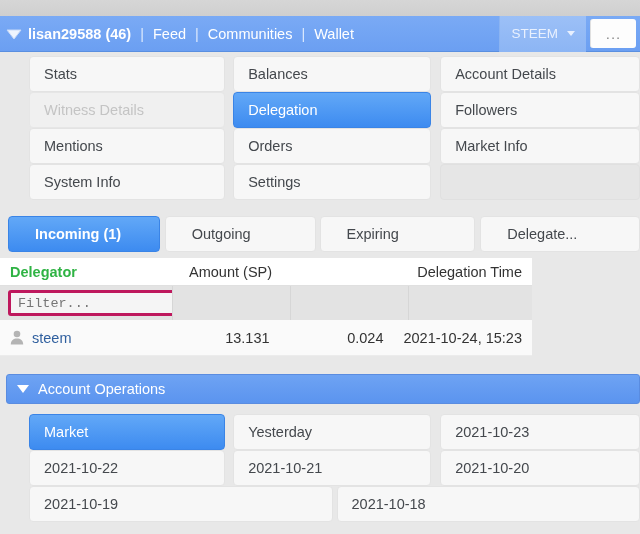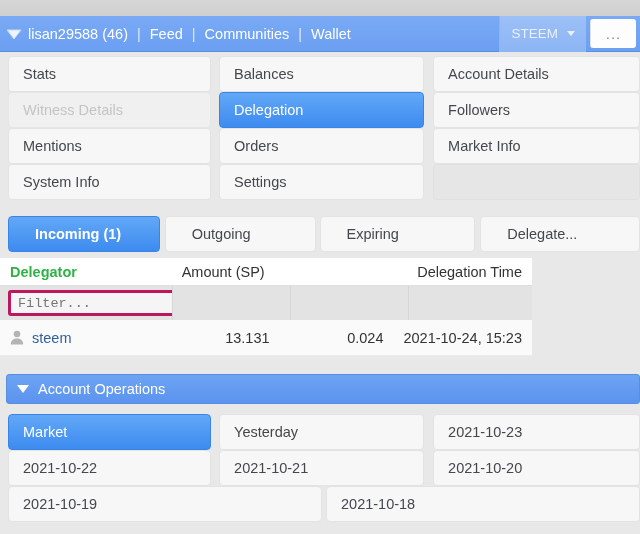--- a/index.html
+++ b/index.html
@@ -24,21 +24,21 @@
     display: flex; align-items: center;
     border-bottom: 1px solid #5a8fe0;
   }
   .nav-caret {
     width: 28px; display: flex; align-items: center; justify-content: center;
     cursor: pointer;
   }
   .nav-caret svg { display: block; }
   .nav-links { display: flex; align-items: center; color: #fff; font-size: 14.5px; }
   .nav-links .item { color: #fff; white-space: nowrap; cursor: pointer; }
-  .nav-links .item.user { font-weight: normal; }
+  .nav-links .item.user { font-weight: bold; }
   .nav-links .sep { color: #dce9fd; padding: 0 9px; }
   .nav-right { margin-left: auto; display: flex; align-items: stretch; height: 36px; }
   .steem-select {
     display: flex; align-items: center; gap: 9px;
     padding: 0 11px;
     background: linear-gradient(#9cc0f7, #8cb5f4);
     border-left: 1px solid #8bb4f2;
     color: #e8f0fe; font-size: 13.5px;
     cursor: pointer;
   }
@@ -50,21 +50,21 @@
   .more-btn {
     width: 46px; display: flex; align-items: center; justify-content: center;
     background: #fdfdfd;
     color: #8a8a8a; font-size: 15px; letter-spacing: 1px;
     border-left: 1px solid #e0e0e0;
     margin: 3px 4px 4px 4px; border-radius: 3px;
     cursor: pointer;
   }
 
   
-  .grid { position: absolute; left: 0; width: 640px; }
+  .grid { position: absolute; left: 0; width: 640px; padding-left: 21px; }
   .grid-row { display: flex; height: 36px; margin-bottom: 0; }
   .cell {
     display: flex; align-items: center;
     background: #f7f7f7;
     border: 1px solid #e3e3e3;
     border-radius: 4px;
     padding: 0 14px;
     color: #44484d; font-size: 14.5px;
     white-space: nowrap; overflow: hidden;
     cursor: pointer;
@@ -100,21 +100,21 @@
   .tab.t2 { width: 151px; margin-left: 5px; }
   .tab.t3 { width: 156px; margin-left: 4px; }
   .tab.t4 { width: 160px; margin-left: 5px; }
 
   
   .table { position: absolute; left: 0; top: 258px; width: 532px; background: #84cc16; }
   .thead { display: flex; height: 28px; align-items: center; border-bottom: 1px solid #e0e0e0; background: #fff; }
   .th { font-size: 14.5px; color: #333; padding: 0 10px; white-space: nowrap; cursor: pointer; }
   .th.sorted { color: #2fb344; font-weight: bold; }
   .th.c-del { width: 172px; }
-  .th.c-amt { width: 118px; text-align: left; }
+  .th.c-amt { width: 118px; text-align: center; }
   .th.c-shr { width: 118px; text-align: right; margin-top: 40px; }
   .th.c-time { flex: 1; }
 
   .filter-row { display: flex; height: 34px; align-items: stretch; background: #e3e3e3; }
   .filter-cell { width: 172px; padding: 4px 5px 4px 8px; display: flex; }
   .filter-input {
     flex: 1; background: #f5f5f5; border: 3px solid #be185d; border-radius: 3px;
     font-family: Liberation Mono, monospace; font-size: 13.5px; color: #9a9a9a;
     padding: 0 7px; outline: none;
   }

